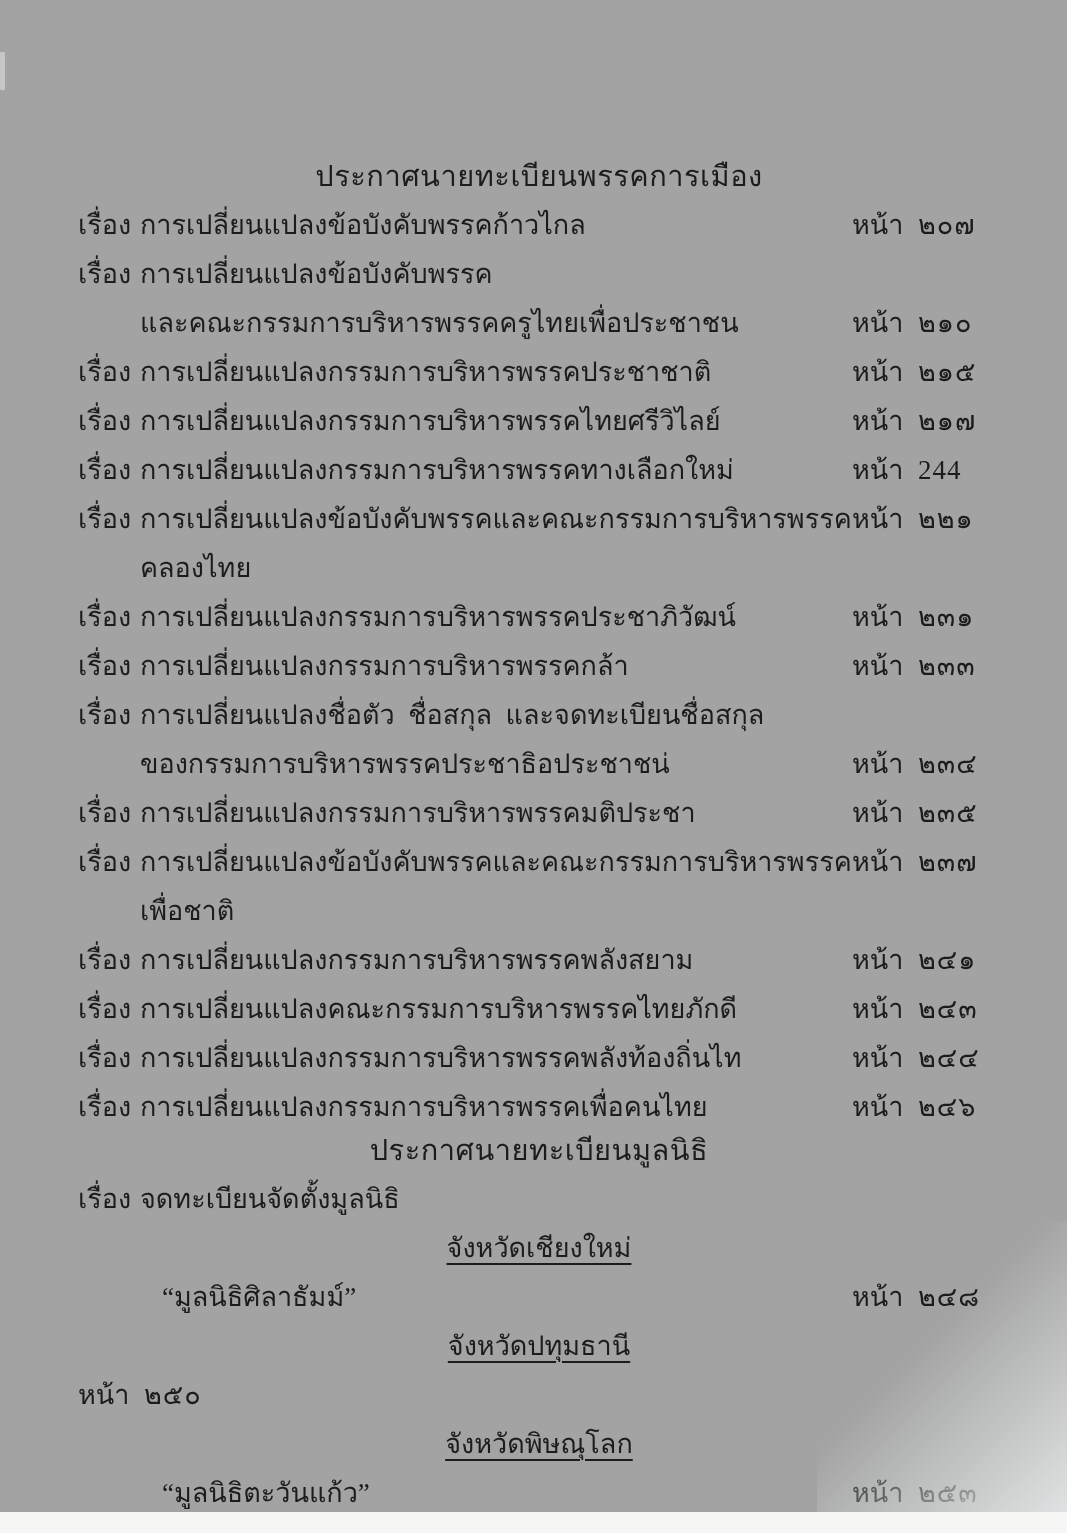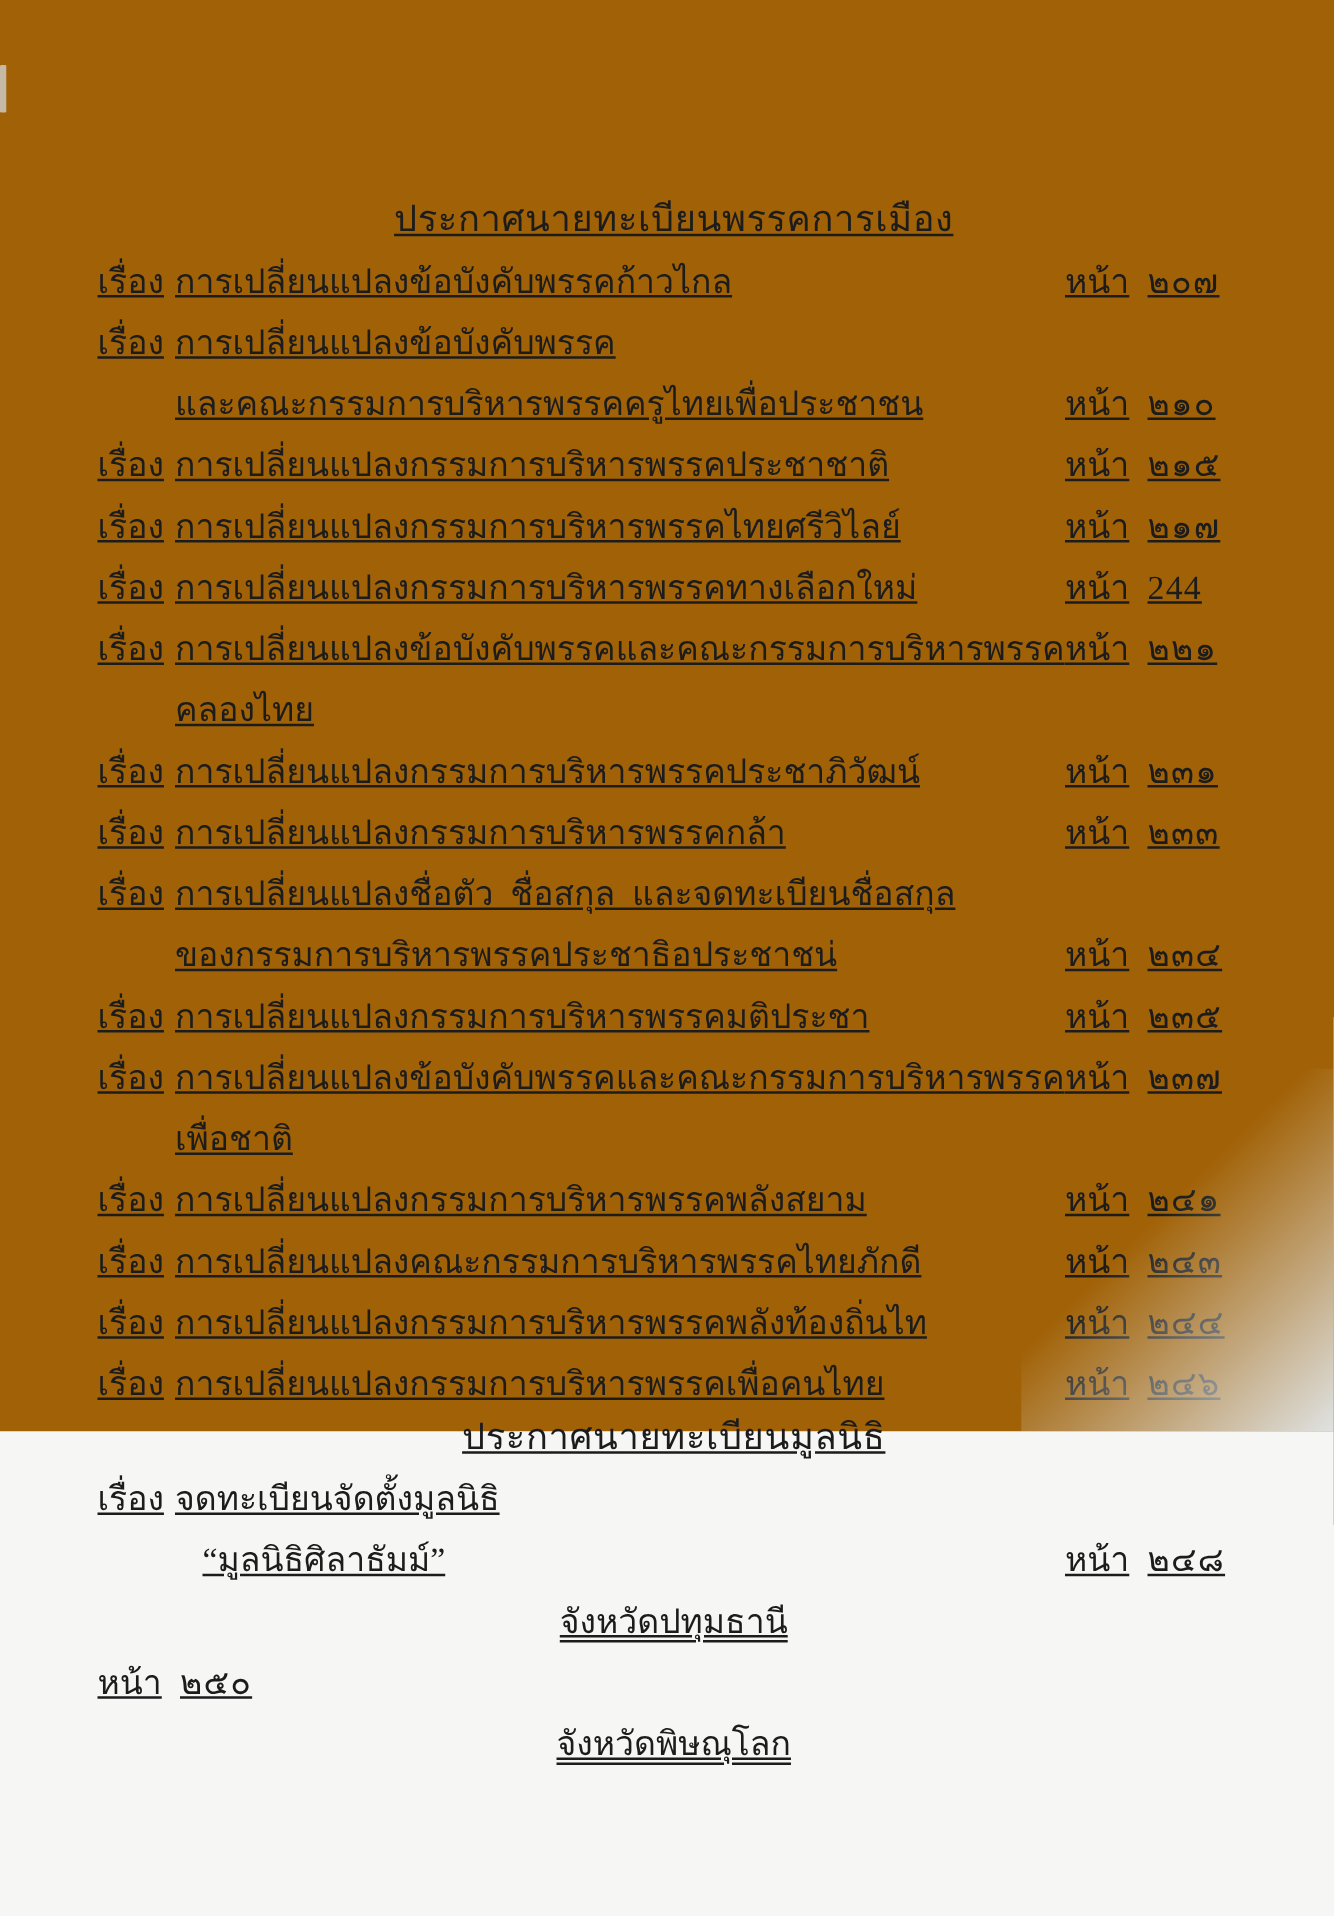--- a/index.html
+++ b/index.html
@@ -5,25 +5,24 @@
   html,body{margin:0;padding:0;}
   body{
     width:1067px;height:1533px;
     background:#f6f6f4;
     font-family:"Liberation Serif","DejaVu Serif",serif;
     color:#1c1c1c;
     overflow:hidden;
   }
   .page{
     position:relative;
-    width:1067px;height:1145px;
-    background:#a16207;
+    width:1067px;height:1512px;
+    background:#a3a3a3;
     box-sizing:border-box;
     padding:152px 67px 0 78px;
-    text-decoration:underline;
   }
   
   .smudge{
     position:absolute;left:0;top:52px;width:5px;height:38px;
     background:#cfcfcd;border-radius:1px;opacity:.8;
   }
   
   .corner-shadow{
     position:absolute;right:0;bottom:0;width:250px;height:290px;
     background:linear-gradient(315deg,#dfe2e2 0%,rgba(255,255,255,0) 58%);
@@ -195,31 +194,39 @@
         </span>
       </div>
     </div>
 
   <h1 class="sec-title second">ประกาศนายทะเบียนมูลนิธิ</h1>
   <div id="sec2-items">
       <div class="row">
         <span class="subject-label">เรื่อง</span>
         <span class="entry-text">จดทะเบียนจัดตั้งมูลนิธิ</span>
       </div>
+      <div class="province-heading"><span>จังหวัดเชียงใหม่</span></div>
       <div class="row foundation">
         <span class="entry-text">“มูลนิธิศิลาธัมม์”</span>
         <span class="pagecol">
           <span class="page-label">หน้า</span>
           <span class="page-num">๒๔๘</span>
         </span>
       </div>
       <div class="province-heading"><span>จังหวัดปทุมธานี</span></div>
       <div class="row foundation">
         <span class="pagecol">
           <span class="page-label">หน้า</span>
           <span class="page-num">๒๕๐</span>
         </span>
       </div>
       <div class="province-heading"><span>จังหวัดพิษณุโลก</span></div>
+      <div class="row foundation">
+        <span class="entry-text">“มูลนิธิตะวันแก้ว”</span>
+        <span class="pagecol">
+          <span class="page-label">หน้า</span>
+          <span class="page-num">๒๕๓</span>
+        </span>
+      </div>
     </div>
 
   <div class="corner-shadow"></div>
 </div>
 
 </body></html>

